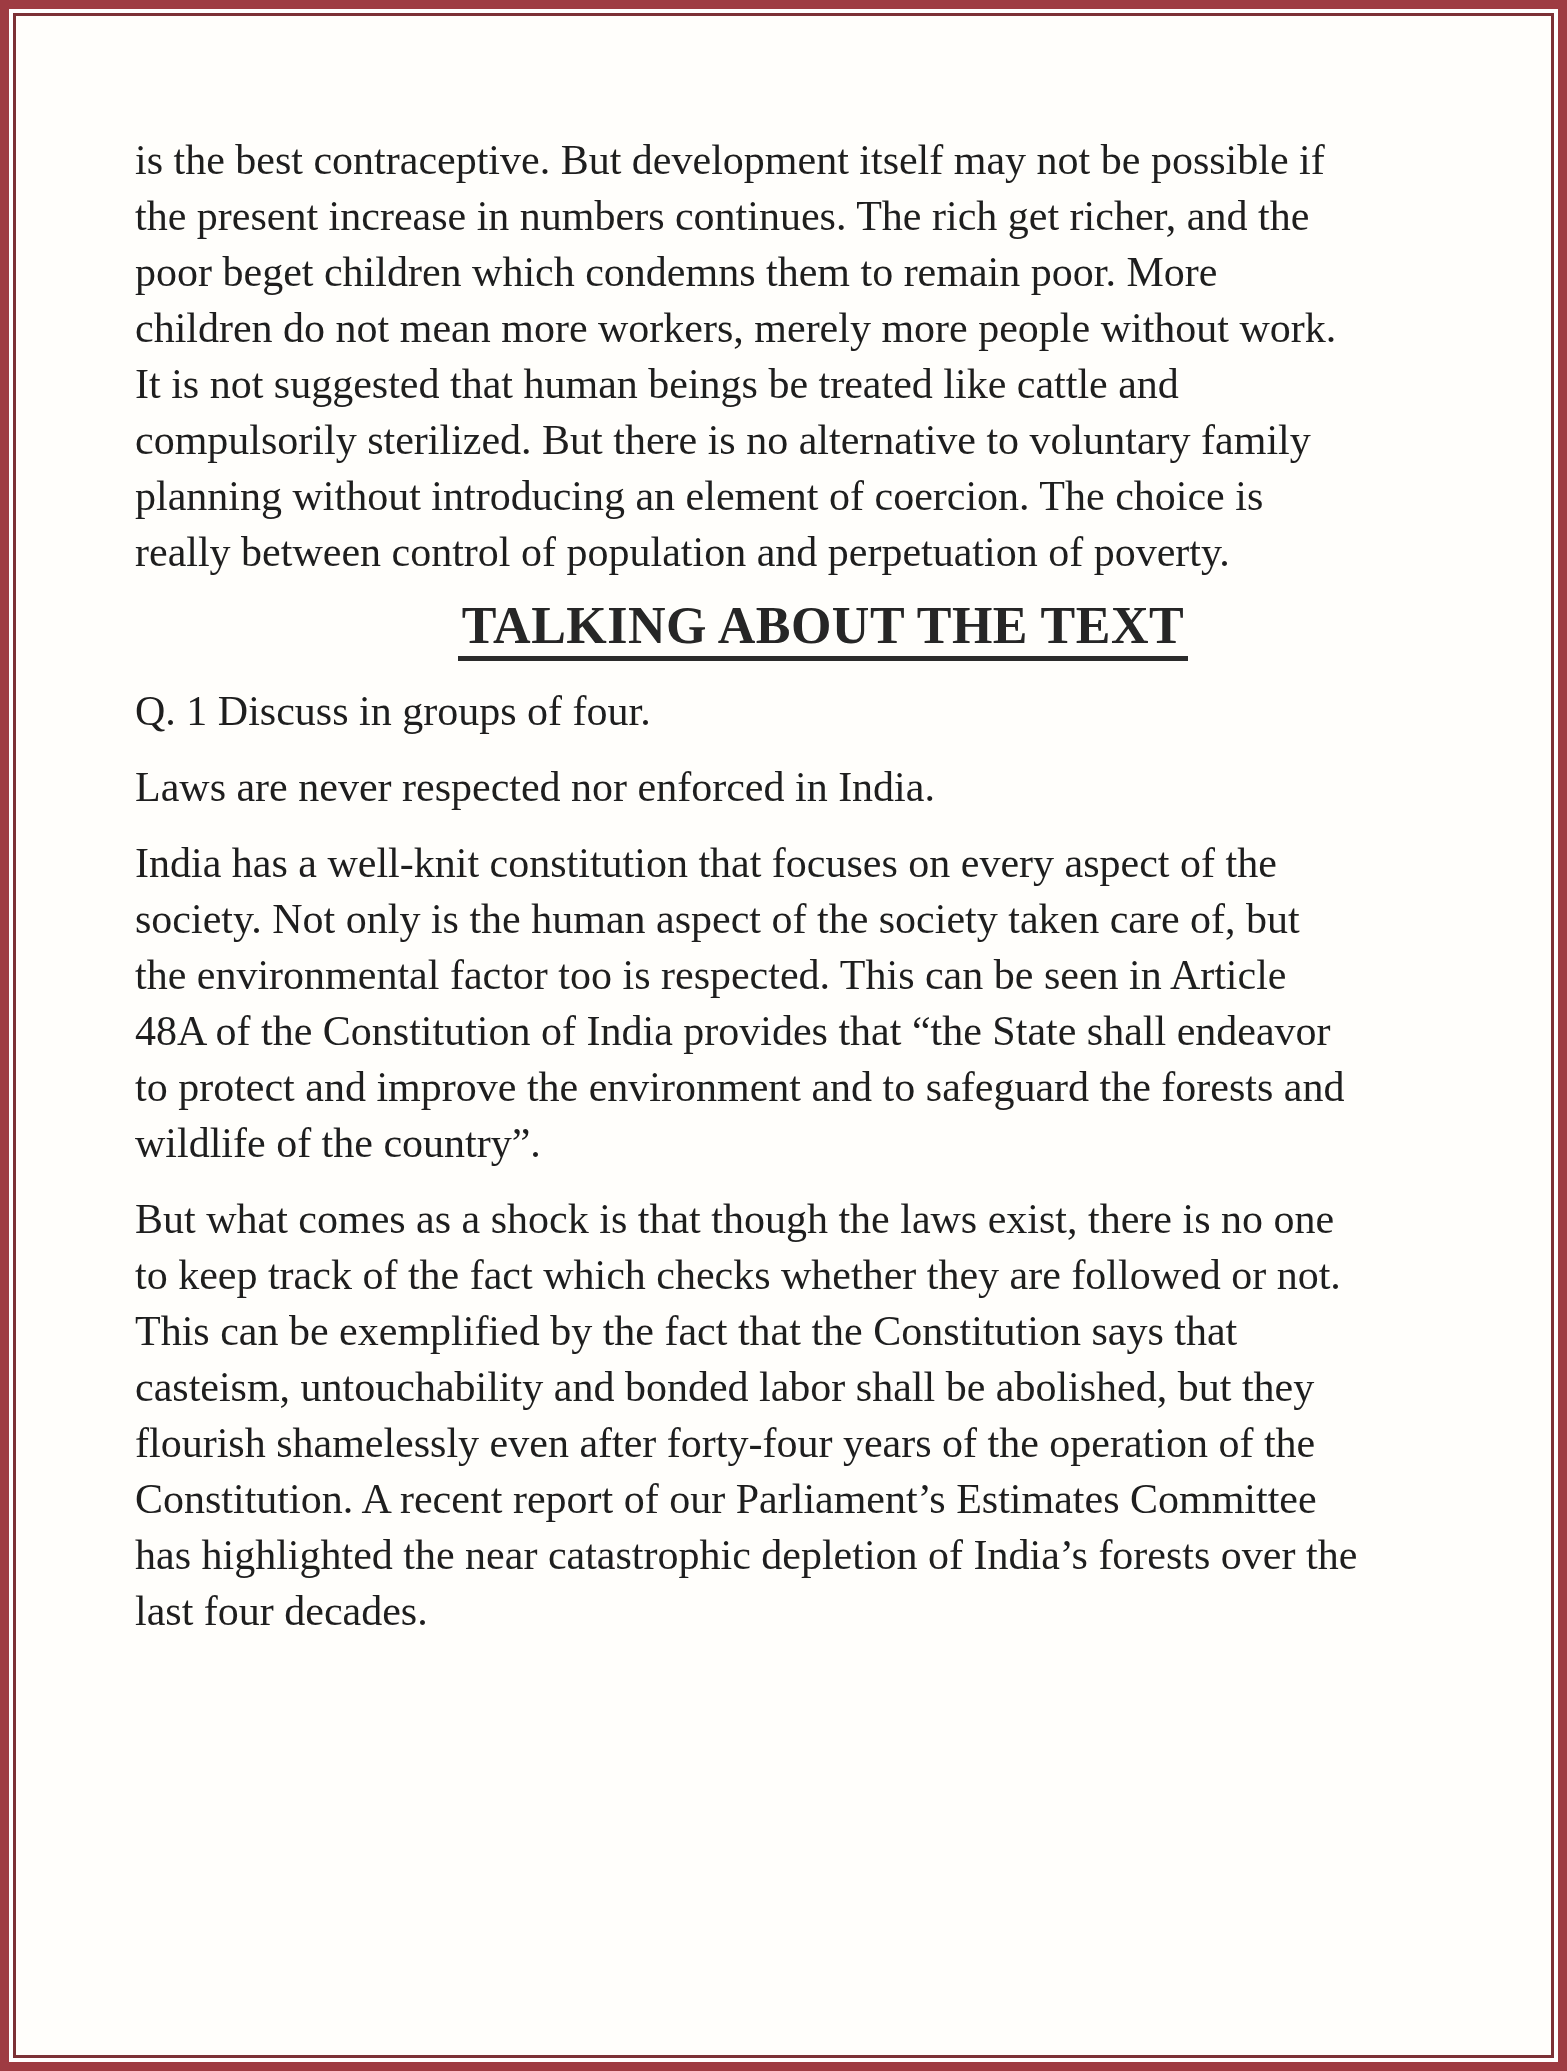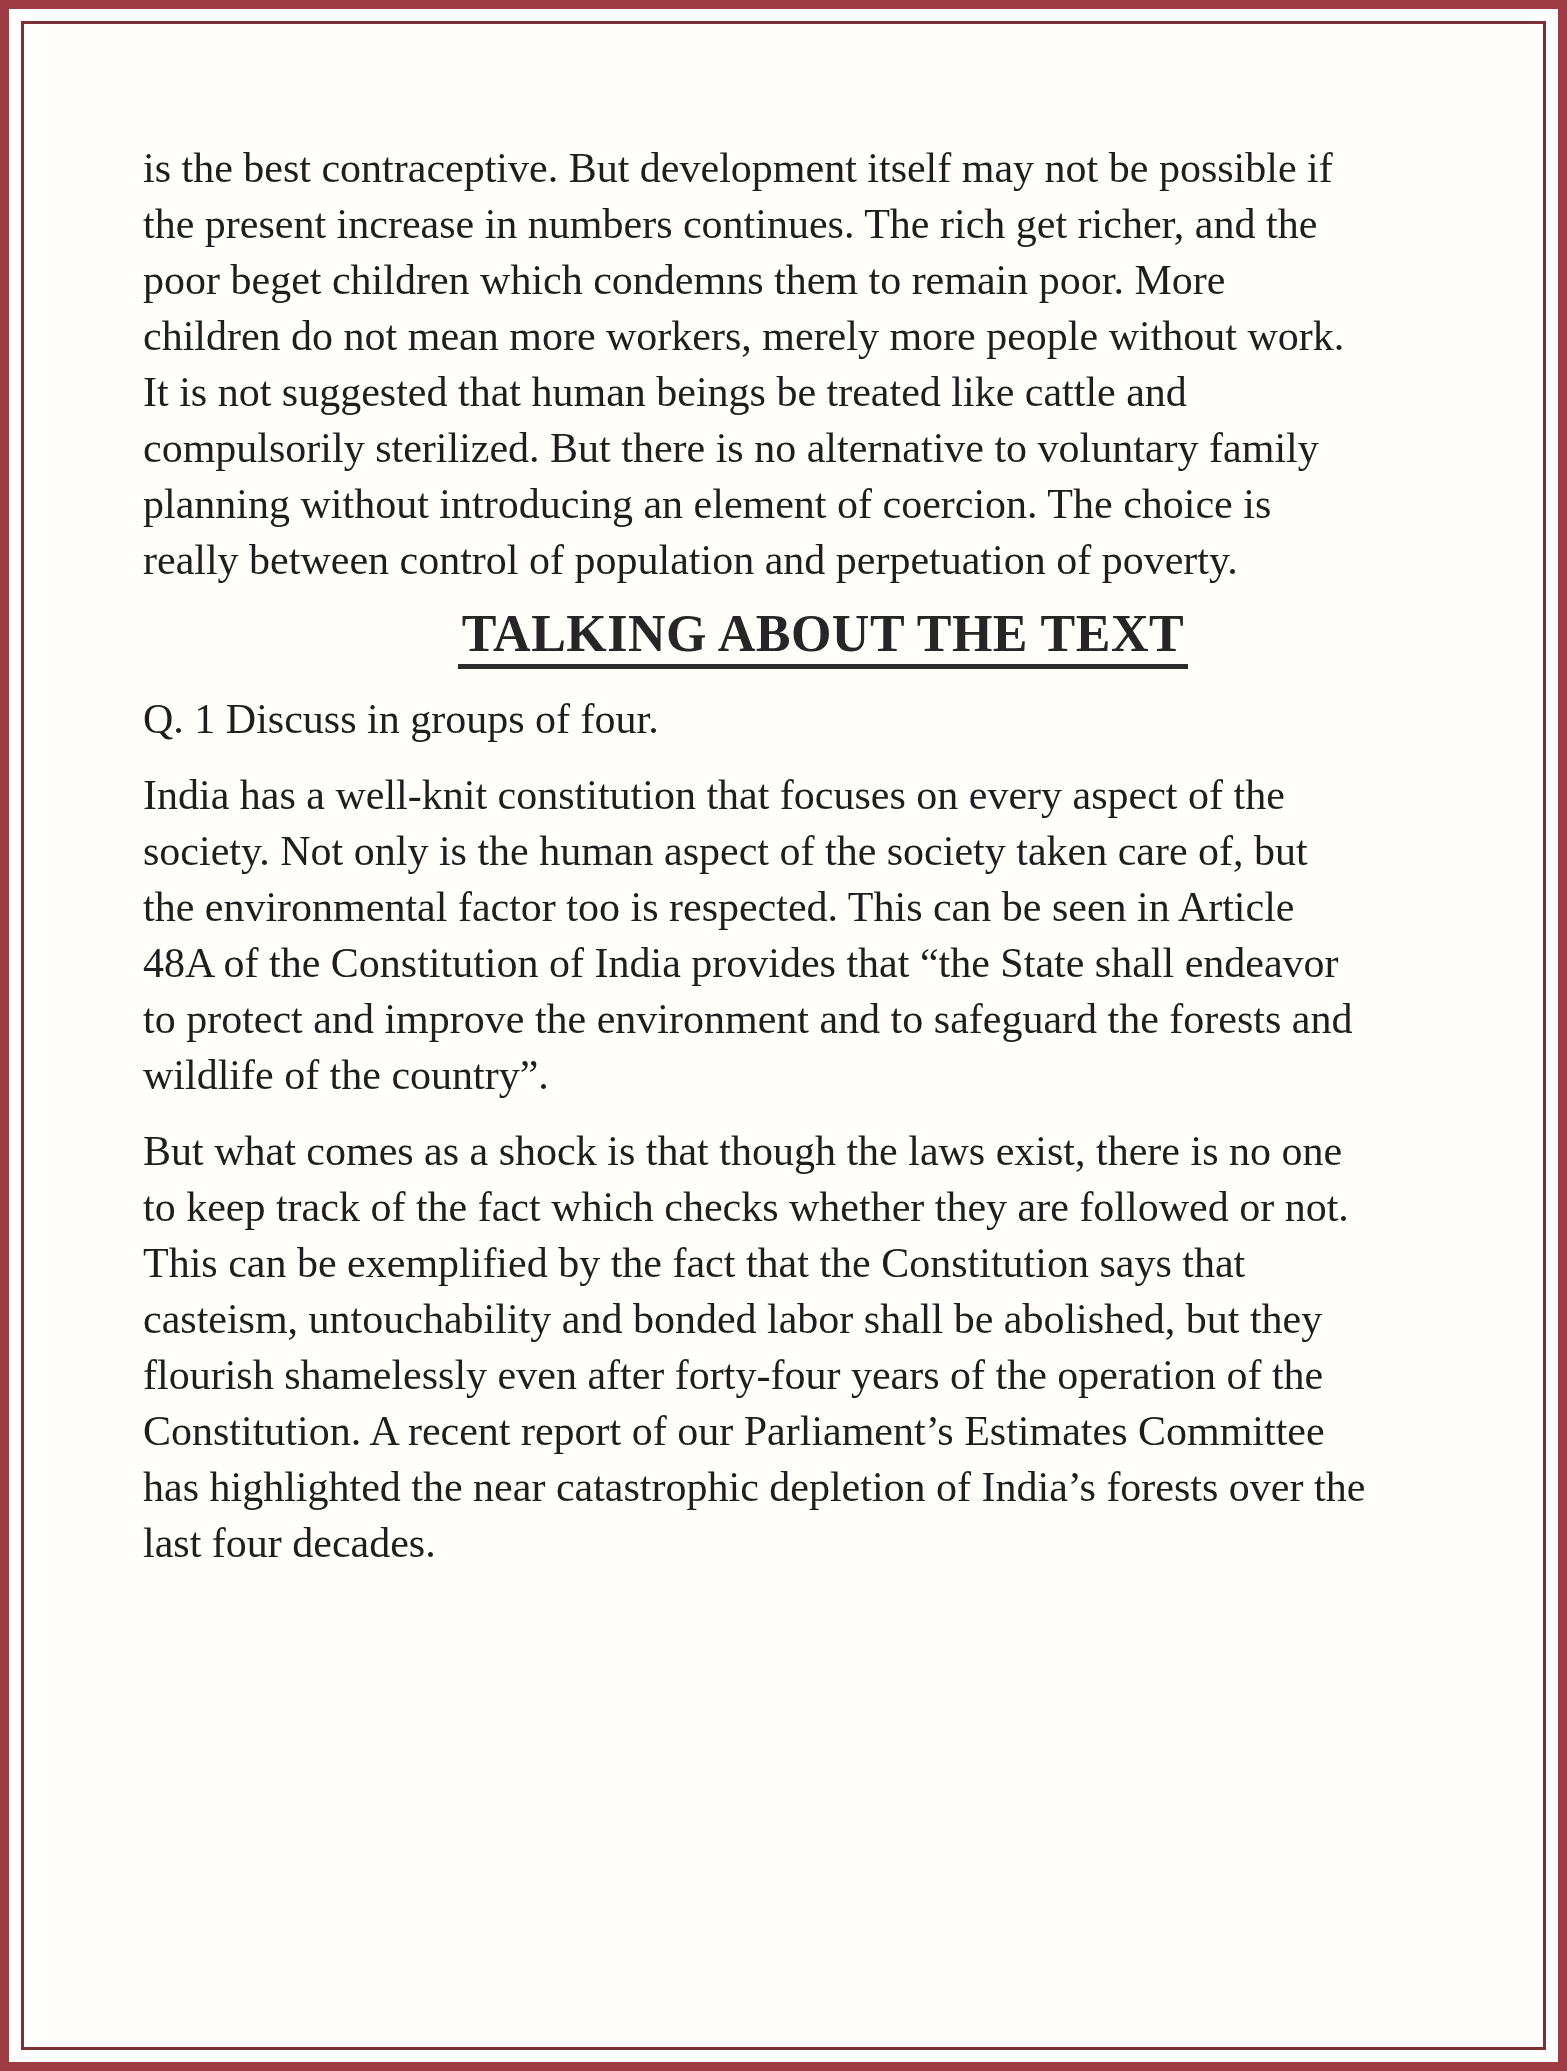--- a/index.html
+++ b/index.html
@@ -14,21 +14,21 @@
     box-sizing: border-box;
     background: #9e3b42;            
     padding: 9px;
     font-family: "Liberation Serif", "DejaVu Serif", serif;
   }
   .frame-gap {
     box-sizing: border-box;
     width: 100%;
     height: 100%;
     background: #ffffff;            
-    padding: 12px;
+    padding: 4px;
   }
   .frame-inner {
     box-sizing: border-box;
     width: 100%;
     height: 100%;
     border: 3px solid #7c3136;      
     background: #fffefb;            
   }
   .content {
     box-sizing: border-box;
@@ -79,20 +79,21 @@
 compulsorily sterilized. But there is no alternative to voluntary family
 planning without introducing an element of coercion. The choice is
 really between control of population and perpetuation of poverty.</p>
 
         <div class="heading-row">
           <span class="heading-text">TALKING ABOUT THE TEXT</span>
         </div>
 
         <p class="body">Q. 1 Discuss in groups of four.</p>
 
+        <p class="body">Laws are never respected nor enforced in India.</p>
 
 
         <p class="body">India has a well-knit constitution that focuses on every aspect of the
 society. Not only is the human aspect of the society taken care of, but
 the environmental factor too is respected. This can be seen in Article
 48A of the Constitution of India provides that “the State shall endeavor
 to protect and improve the environment and to safeguard the forests and
 wildlife of the country”.</p>
 
         <p class="body">But what comes as a shock is that though the laws exist, there is no one

